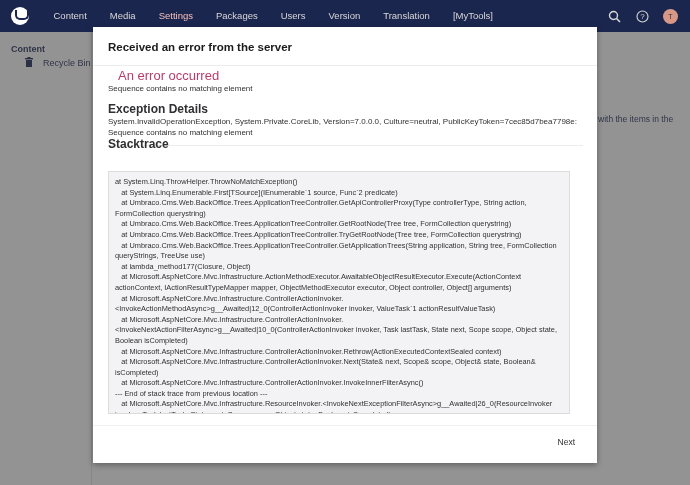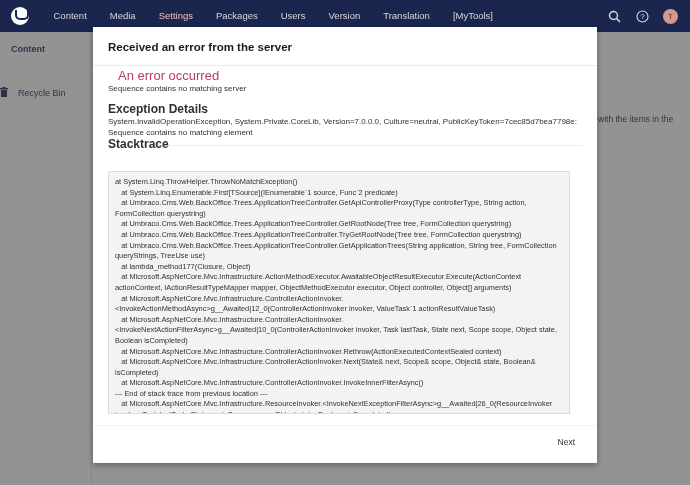--- a/index.html
+++ b/index.html
@@ -11,21 +11,21 @@
   .logo::after { content: ""; position: absolute; left: 4px; top: 3px; width: 10px; height: 8px; border: 2px solid #1b264f; border-top: none; border-radius: 0 0 5px 5px; }
   .nav { display: flex; margin-left: 13px; }
   .nav-item { font-size: 9.5px; color: #d8d7d9; padding: 0 11.5px; line-height: 32px; white-space: nowrap; }
   .nav-item.active { color: #f5c1bc; }
   .top-right { position: absolute; right: 0; top: 0; height: 32px; display: flex; align-items: center; }
   .icon-btn { width: 14px; height: 14px; margin-right: 14px; display: flex; align-items: center; justify-content: center; }
   .avatar { width: 15px; height: 15px; border-radius: 50%; background: #d79888; margin-right: 12px; font-size: 7px; color: #3b2b2b; display: flex; align-items: center; justify-content: center; }
 
   .sidebar { position: absolute; left: 0; top: 32px; width: 92px; height: 453px; background: #f3f3f5; border-right: 1px solid #d8d7d9; }
   .sidebar-title { font-size: 9px; font-weight: bold; color: #1b264f; padding: 12px 0 0 11px; }
-  .sidebar-item { display: flex; align-items: center; margin-top: 33px; padding-left: 0; font-size: 9px; color: #1b264f; }
+  .sidebar-item { display: flex; align-items: center; margin-top: 3px; padding-left: 25px; font-size: 9px; color: #1b264f; }
   .sidebar-item .trash { margin-right: 10px; }
   .main-bg { position: absolute; left: 92px; top: 32px; right: 0; bottom: 0; background: #f3f3f5; }
   .bg-text { position: absolute; left: 598px; top: 114px; font-size: 8.5px; color: #1b264f; white-space: nowrap; }
 
   .overlay { position: absolute; left: 0; top: 32px; width: 690px; height: 453px; background: rgba(60,60,60,0.52); }
 
   .modal { position: absolute; left: 93px; top: 27px; width: 504px; height: 436px; background: #fff; box-shadow: 0 2px 6px rgba(0,0,0,0.35); text-decoration: underline; }
   .modal-title { position: absolute; left: 15px; top: 14px; font-size: 11.5px; font-weight: bold; color: #1b1b1b; }
   .modal-header-sep { position: absolute; left: 0; top: 38px; width: 504px; height: 1px; background: #ececec; }
   .err-heading { position: absolute; left: 25px; top: 41px; font-size: 13px; color: #b83c6b; }
@@ -85,21 +85,21 @@
 </div>
 <div class="main-bg"></div>
 <div class="bg-text">with the items in the</div>
 
 <div class="overlay"></div>
 
 <div class="modal">
   <div class="modal-title">Received an error from the server</div>
   <div class="modal-header-sep"></div>
   <div class="err-heading">An error occurred</div>
-  <div class="err-msg">Sequence contains no matching server</div>
+  <div class="err-msg">Sequence contains no matching element</div>
   <div class="exc-label">Exception Details</div>
   <div class="exc-text">System.InvalidOperationException, System.Private.CoreLib, Version=7.0.0.0, Culture=neutral, PublicKeyToken=7cec85d7bea7798e: Sequence contains no matching element</div>
   <div class="sep2"></div>
   <div class="st-label">Stacktrace</div>
   <div class="st-box">at System.Linq.ThrowHelper.ThrowNoMatchException()
    at System.Linq.Enumerable.First[TSource](IEnumerable`1 source, Func`2 predicate)
    at Umbraco.Cms.Web.BackOffice.Trees.ApplicationTreeController.GetApiControllerProxy(Type controllerType, String action, FormCollection querystring)
    at Umbraco.Cms.Web.BackOffice.Trees.ApplicationTreeController.GetRootNode(Tree tree, FormCollection querystring)
    at Umbraco.Cms.Web.BackOffice.Trees.ApplicationTreeController.TryGetRootNode(Tree tree, FormCollection querystring)
    at Umbraco.Cms.Web.BackOffice.Trees.ApplicationTreeController.GetApplicationTrees(String application, String tree, FormCollection queryStrings, TreeUse use)

